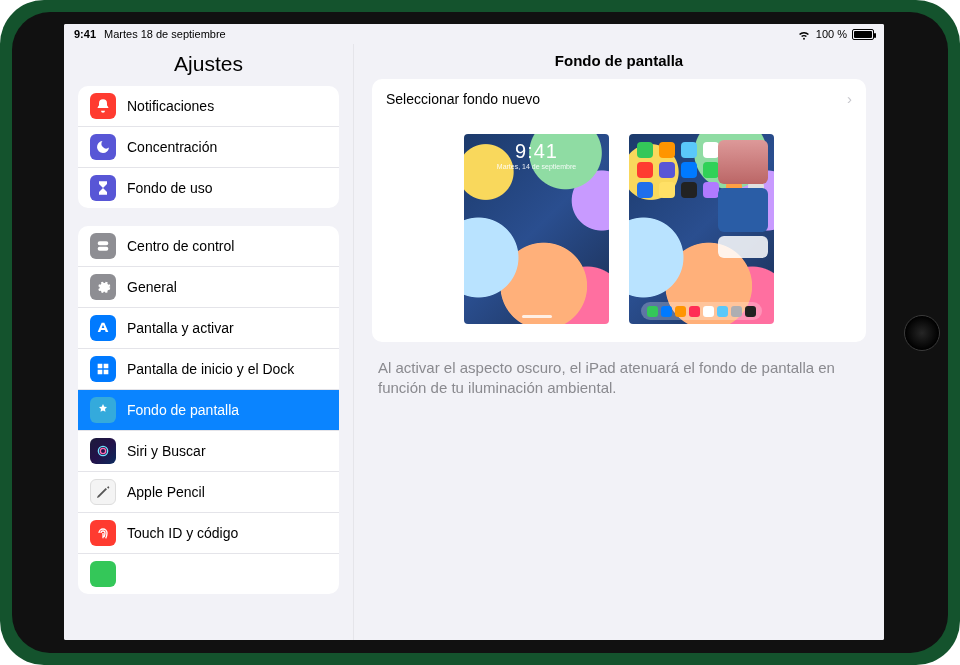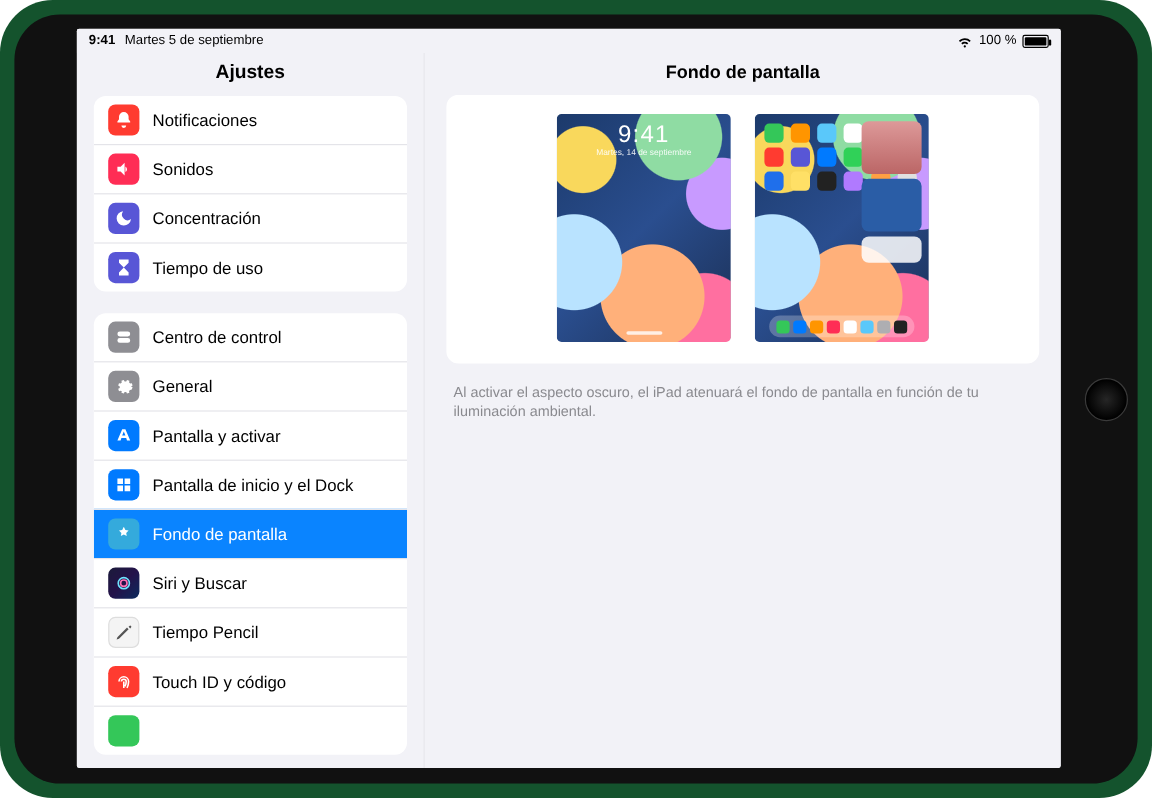--- a/index.html
+++ b/index.html
@@ -42,21 +42,21 @@
   .wifi-icon svg { display:block; }
 
   
   .split { flex: 1; display: flex; overflow: hidden; }
 
   .sidebar {
     width: 290px; background: #f2f2f7; display: flex; flex-direction: column;
     border-right: 1px solid rgba(0,0,0,0.05);
   }
   .sidebar-title {
-    font-size: 16px; font-weight: 700; text-align: center; padding: 8px 0 10px;
+    font-size: 21px; font-weight: 400; text-align: center; padding: 8px 0 10px;
   }
   .sidebar-scroll {
     flex: 1; overflow-y: auto; padding: 0 14px 12px 14px;
   }
   .group {
     background: #fff; border-radius: 10px; overflow: hidden; margin-bottom: 18px;
   }
   .row {
     display: flex; align-items: center; gap: 11px; padding: 7px 12px; font-size: 14px;
     border-top: 1px solid #e4e4e9; cursor: pointer;
@@ -118,21 +118,21 @@
   }
   .wp.home .app { width:16px; height:16px; border-radius:4px; }
   .wp.home .dock {
     position:absolute; bottom:4px; left:12px; right:12px; height:18px; border-radius:10px;
     background:rgba(255,255,255,.25); display:flex; align-items:center; justify-content:center; gap:3px; padding:0 5px;
   }
   .wp.home .dock .dapp { width:11px; height:11px; border-radius:3px; }
   .wp.home .widget-col { position:absolute; right:6px; top:6px; width:50px; display:flex; flex-direction:column; gap:4px; }
   .wp.home .widget { width:100%; border-radius:6px; }
 
-  .footer-note { font-size: 12px; color: #8a8a8f; padding: 6px 6px 0; line-height:1.35; }
+  .footer-note { font-size: 15px; color: #8a8a8f; padding: 6px 6px 0; line-height:1.35; }
 
   .switch {
     width: 46px; height: 28px; border-radius: 14px; background: #e9e9ec; position: relative; flex-shrink:0;
   }
   .switch::after {
     content:""; position:absolute; left:2px; top:2px; width:24px; height:24px; border-radius:50%;
     background:#fff; box-shadow: 0 1px 2px rgba(0,0,0,.3);
   }
 </style>
 </head>
@@ -140,21 +140,21 @@
 
 <div class="device">
   <div class="bezel"></div>
   <div class="home-button"></div>
 
   <div class="screen">
 
     <div class="status-bar">
       <div class="status-left">
         <span class="status-time">9:41</span>
-        <span>Martes 5 de septiembre</span>
+        <span>Martes 18 de septiembre</span>
       </div>
       <div class="status-right">
         <span class="wifi-icon">
           <svg viewBox="0 0 24 24" width="14" height="14">
               <path fill="#000" d="M12 18.5a1.6 1.6 0 1 0 0 3.2 1.6 1.6 0 0 0 0-3.2zm0-5c-1.9 0-3.7.7-5 2l1.8 1.8A5 5 0 0 1 12 16a5 5 0 0 1 3.2 1.2l1.8-1.8A7.9 7.9 0 0 0 12 13.5zm0-5c-3.3 0-6.3 1.3-8.5 3.5l1.8 1.8A10 10 0 0 1 12 11a10 10 0 0 1 6.7 2.7l1.8-1.8A12 12 0 0 0 12 8.5z"></path>
             </svg>
         </span>
         <span>100 %</span>
         <span class="battery-shell">
             <span class="battery-fill"></span>
@@ -171,42 +171,34 @@
           <div class="group">
             <div class="row">
               <span class="icon-box ic-red">
                 <svg viewBox="0 0 24 24">
                     <path fill="currentColor" d="M12 2a6 6 0 0 0-6 6v3l-2 3v1h16v-1l-2-3V8a6 6 0 0 0-6-6zm0 20a3 3 0 0 0 3-3H9a3 3 0 0 0 3 3z"></path>
                   </svg>
               </span>
               <span>Notificaciones</span>
             </div>
             <div class="row">
-              <span class="icon-box ic-pink">
-                <svg viewBox="0 0 24 24">
-                    <path fill="currentColor" d="M4 9v6h4l5 5V4L8 9H4zm12 3a4 4 0 0 0-2-3.5v7A4 4 0 0 0 16 12z"></path>
-                  </svg>
-              </span>
-              <span>Sonidos</span>
-            </div>
-            <div class="row">
               <span class="icon-box ic-purple">
                 <svg viewBox="0 0 24 24">
                     <path fill="currentColor" d="M21 12.8A9 9 0 1 1 11.2 3a7 7 0 0 0 9.8 9.8z"></path>
                   </svg>
               </span>
               <span>Concentración</span>
             </div>
             <div class="row">
               <span class="icon-box ic-purple">
                 <svg viewBox="0 0 24 24">
                     <path fill="currentColor" d="M6 2v4l6 6-6 6v4h12v-4l-6-6 6-6V2H6z"></path>
                   </svg>
               </span>
-              <span>Tiempo de uso</span>
+              <span>Fondo de uso</span>
             </div>
           </div>
 
           <div class="group">
             <div class="row">
               <span class="icon-box ic-gray">
                 <svg viewBox="0 0 24 24">
                     <path fill="currentColor" d="M7 5a3 3 0 0 0 0 6h10a3 3 0 0 0 0-6H7zm0 8a3 3 0 0 0 0 6h10a3 3 0 0 0 0-6H7z"></path>
                   </svg>
               </span>
@@ -252,21 +244,21 @@
                   </svg>
               </span>
               <span>Siri y Buscar</span>
             </div>
             <div class="row">
               <span class="icon-box ic-white">
                 <svg viewBox="0 0 24 24">
                     <path fill="currentColor" d="M3 21l3-1 12-12-2-2L4 18l-1 3zm15-16 2 2 1-1a1.4 1.4 0 0 0-2-2l-1 1z"></path>
                   </svg>
               </span>
-              <span>Tiempo Pencil</span>
+              <span>Apple Pencil</span>
             </div>
             <div class="row">
               <span class="icon-box ic-red">
                 <svg viewBox="0 0 24 24">
                     <path fill="none" stroke="currentColor" stroke-width="2" d="M6 12a6 6 0 0 1 12 0c0 4-2 8-2 8M9 12a3 3 0 0 1 6 0c0 3-1.5 6-1.5 6M12 12v8"></path>
                   </svg>
               </span>
               <span>Touch ID y código</span>
             </div>
             <div class="row">
@@ -279,20 +271,24 @@
           </div>
 
         </div>
       </aside>
 
       <main class="detail">
         <div class="detail-title">Fondo de pantalla</div>
         <div class="detail-body">
 
           <div class="card">
+            <div class="card-row">
+              <span>Seleccionar fondo nuevo</span>
+              <span class="chev">›</span>
+            </div>
             <div class="previews">
 
               <div class="wp">
                 <div class="ls-status">
                   <div class="ls-time">9:41</div>
                   <div class="ls-date">Martes, 14 de septiembre</div>
                 </div>
                 <div class="lock-dot"></div>
               </div>
 

